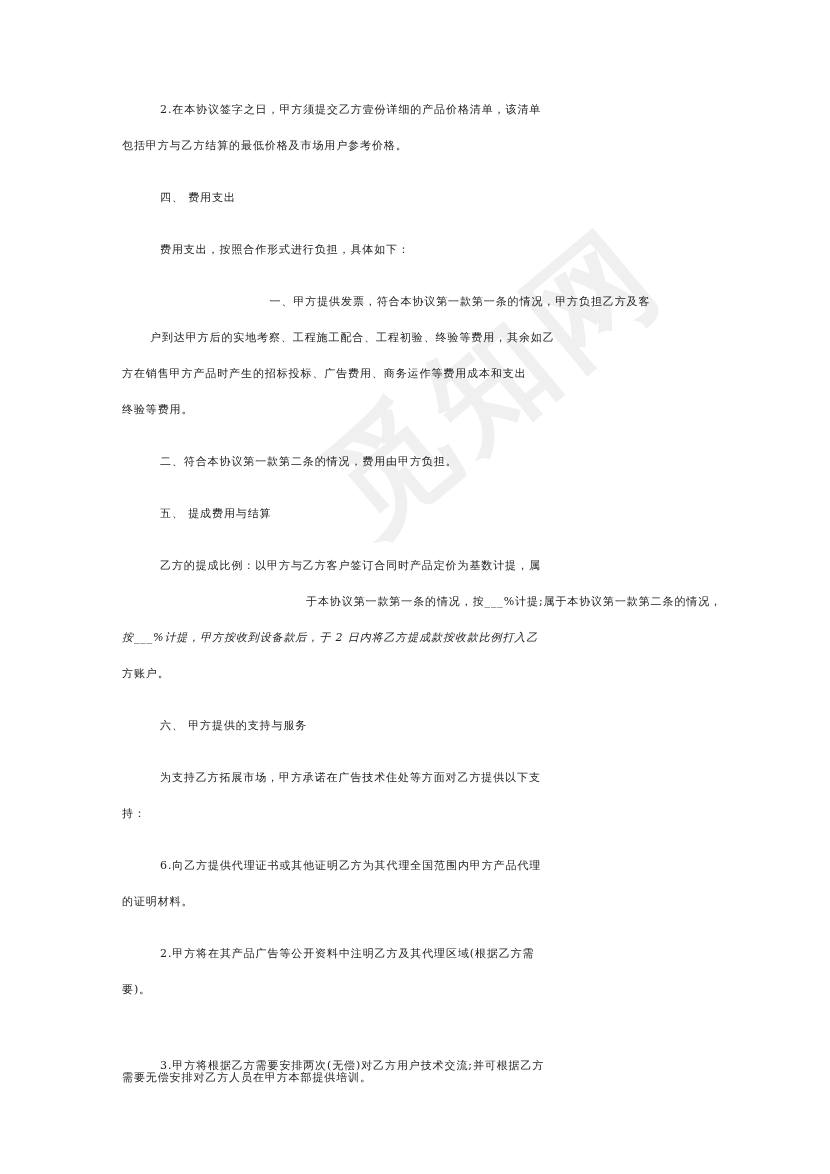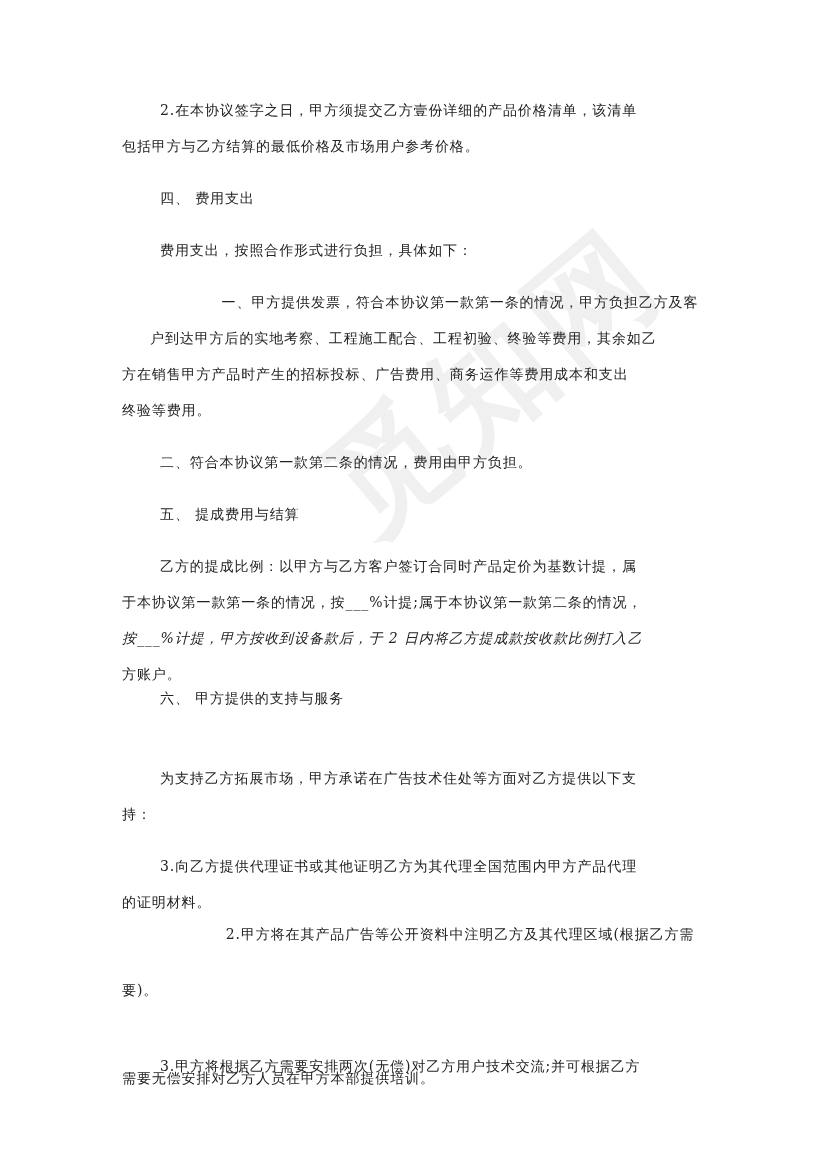--- a/index.html
+++ b/index.html
@@ -2,47 +2,47 @@
 <html><head>
 <meta charset="utf-8">
 <style>
   html, body { margin:0; padding:0; background:#ffffff; }
   body { width:830px; height:1174px; position:relative; overflow:hidden;
          font-family:"DejaVu Serif","Liberation Serif",serif; color:#222; }
   .page { position:absolute; left:0; top:0; width:830px; height:1174px; background:#fff; }
   .watermark { position:absolute; left:300px; top:300px; font-size:120px; color:#f0f0f0;
                transform:rotate(-40deg); font-family:"DejaVu Sans",sans-serif; font-weight:bold;
                letter-spacing:10px; pointer-events:none; user-select:none; z-index:0; }
-  .line { position:absolute; left:122px; width:600px; font-size:14px; line-height:20px;
+  .line { position:absolute; left:122px; width:600px; font-size:11px; line-height:20px;
           white-space:nowrap; z-index:1; letter-spacing:0.9px; }
   .indent { left:160px; }
 </style>
 </head>
 <body>
 
 <div class="page">
   <div class="watermark">觅知网</div>
   <div id="lines">
       <div class="line indent" style="top: 100px;">2.在本协议签字之日，甲方须提交乙方壹份详细的产品价格清单，该清单</div>
       <div class="line" style="top: 136px;">包括甲方与乙方结算的最低价格及市场用户参考价格。</div>
       <div class="line indent" style="top: 188px;">四、 费用支出</div>
       <div class="line indent" style="top: 240px;">费用支出，按照合作形式进行负担，具体如下：</div>
       <div class="line indent" style="top: 292px; text-align: center;">一、甲方提供发票，符合本协议第一款第一条的情况，甲方负担乙方及客</div>
       <div class="line" style="top: 328px; margin-left: 28px;">户到达甲方后的实地考察、工程施工配合、工程初验、终验等费用，其余如乙</div>
       <div class="line" style="top: 364px;">方在销售甲方产品时产生的招标投标、广告费用、商务运作等费用成本和支出</div>
       <div class="line" style="top: 400px;">终验等费用。</div>
       <div class="line indent" style="top: 452px;">二、符合本协议第一款第二条的情况，费用由甲方负担。</div>
       <div class="line indent" style="top: 504px;">五、 提成费用与结算</div>
       <div class="line indent" style="top: 556px;">乙方的提成比例：以甲方与乙方客户签订合同时产品定价为基数计提，属</div>
-      <div class="line" style="top: 592px;">于本协议第一款第一条的情况，按___%计提;属于本协议第一款第二条的情况，</div>
+      <div class="line" style="top: 592px; text-align: right;">于本协议第一款第一条的情况，按___%计提;属于本协议第一款第二条的情况，</div>
       <div class="line" style="top: 628px; font-style: italic;">按___%计提，甲方按收到设备款后，于 2 日内将乙方提成款按收款比例打入乙</div>
       <div class="line" style="top: 664px;">方账户。</div>
-      <div class="line indent" style="top: 688px;">六、 甲方提供的支持与服务</div>
+      <div class="line indent" style="top: 716px;">六、 甲方提供的支持与服务</div>
       <div class="line indent" style="top: 768px;">为支持乙方拓展市场，甲方承诺在广告技术住处等方面对乙方提供以下支</div>
       <div class="line" style="top: 804px;">持：</div>
-      <div class="line indent" style="top: 856px;">3.向乙方提供代理证书或其他证明乙方为其代理全国范围内甲方产品代理</div>
+      <div class="line indent" style="top: 856px;">6.向乙方提供代理证书或其他证明乙方为其代理全国范围内甲方产品代理</div>
       <div class="line" style="top: 892px;">的证明材料。</div>
-      <div class="line indent" style="top: 924px; text-align: center;">2.甲方将在其产品广告等公开资料中注明乙方及其代理区域(根据乙方需</div>
+      <div class="line indent" style="top: 944px;">2.甲方将在其产品广告等公开资料中注明乙方及其代理区域(根据乙方需</div>
       <div class="line" style="top: 980px;">要)。</div>
       <div class="line indent" style="top: 1056px;">3.甲方将根据乙方需要安排两次(无偿)对乙方用户技术交流;并可根据乙方</div>
       <div class="line" style="top: 1068px;">需要无偿安排对乙方人员在甲方本部提供培训。</div>
     </div>
 </div>
 
 </body></html>

